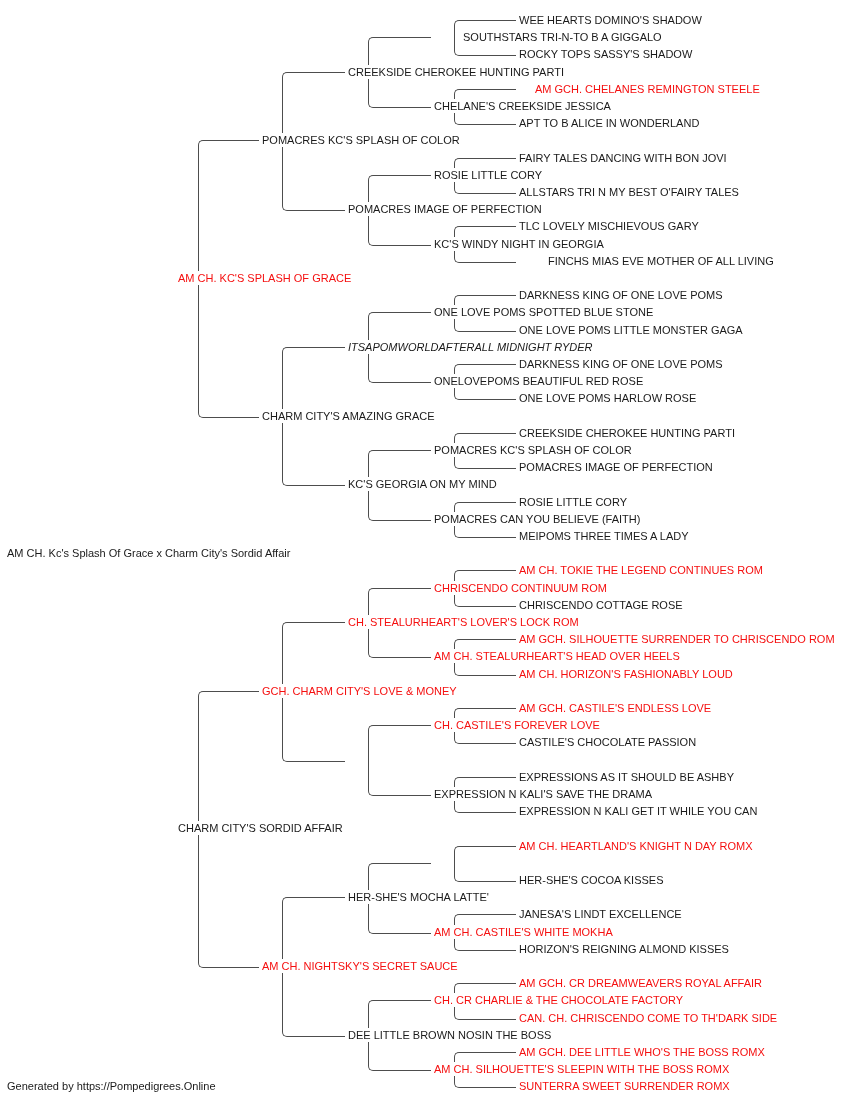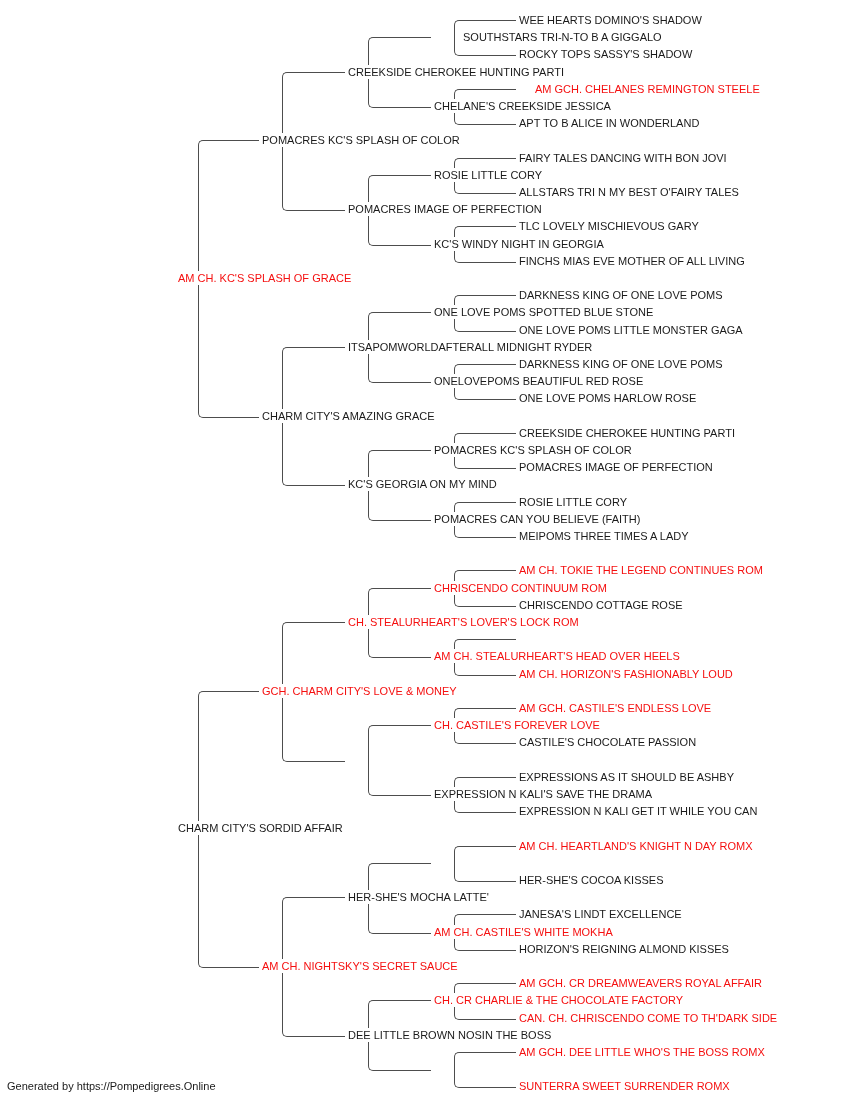--- a/index.html
+++ b/index.html
@@ -41,75 +41,77 @@
     color: var(--name-black, #1a1a1a);
     z-index: 2;
   }
   #cross-title { left: 7px; top: 546px; }
   #footer-credit { left: 7px; top: 1079px; }
 </style>
 </head>
 <body>
 
 <div id="canvas">
+  <div id="cross-title" class="static-label">AM CH. Kc's Splash Of Grace x Charm City's Sordid Affair</div>
   <div id="footer-credit" class="static-label">Generated by https://Pompedigrees.Online</div>
 <div class="bracket" style="left: 198px; top: 140.4px; height: 275.2px; width: 60px;"></div>
     <div class="bracket" style="left: 282px; top: 71.6px; height: 137.6px; width: 62px;"></div>
     <div class="bracket" style="left: 368px; top: 37.2px; height: 68.8px; width: 62px;"></div>
     <div class="bracket" style="left: 454px; top: 20px; height: 34.4px; width: 61px;"></div>
     <div class="node" style="left: 517px; top: 13px;">WEE HEARTS DOMINO'S SHADOW</div>
     <div class="node" style="left: 517px; top: 47.4px;">ROCKY TOPS SASSY'S SHADOW</div>
     <div class="node" style="left: 432px; top: 30.2px; margin-left: 29px;">SOUTHSTARS TRI-N-TO B A GIGGALO</div>
     <div class="bracket" style="left: 454px; top: 88.8px; height: 34.4px; width: 61px;"></div>
     <div class="node red" style="left: 517px; top: 81.8px; margin-left: 16px;">AM GCH. CHELANES REMINGTON STEELE</div>
     <div class="node" style="left: 517px; top: 116.2px;">APT TO B ALICE IN WONDERLAND</div>
     <div class="node" style="left: 432px; top: 99px;">CHELANE'S CREEKSIDE JESSICA</div>
     <div class="node" style="left: 346px; top: 64.6px;">CREEKSIDE CHEROKEE HUNTING PARTI</div>
     <div class="bracket" style="left: 368px; top: 174.8px; height: 68.8px; width: 62px;"></div>
     <div class="bracket" style="left: 454px; top: 157.6px; height: 34.4px; width: 61px;"></div>
     <div class="node" style="left: 517px; top: 150.6px; text-align: center;">FAIRY TALES DANCING WITH BON JOVI</div>
     <div class="node" style="left: 517px; top: 185px;">ALLSTARS TRI N MY BEST O'FAIRY TALES</div>
     <div class="node" style="left: 432px; top: 167.8px;">ROSIE LITTLE CORY</div>
     <div class="bracket" style="left: 454px; top: 226.4px; height: 34.4px; width: 61px;"></div>
     <div class="node" style="left: 517px; top: 219.4px;">TLC LOVELY MISCHIEVOUS GARY</div>
-    <div class="node" style="left: 517px; top: 253.8px;">FINCHS MIAS EVE MOTHER OF ALL LIVING</div>
+    <div class="node" style="left: 546px; top: 253.8px;">FINCHS MIAS EVE MOTHER OF ALL LIVING</div>
     <div class="node" style="left: 432px; top: 236.6px;">KC'S WINDY NIGHT IN GEORGIA</div>
     <div class="node" style="left: 346px; top: 202.2px;">POMACRES IMAGE OF PERFECTION</div>
     <div class="node" style="left: 260px; top: 133.4px;">POMACRES KC'S SPLASH OF COLOR</div>
     <div class="bracket" style="left: 282px; top: 346.8px; height: 137.6px; width: 62px;"></div>
     <div class="bracket" style="left: 368px; top: 312.4px; height: 68.8px; width: 62px;"></div>
     <div class="bracket" style="left: 454px; top: 295.2px; height: 34.4px; width: 61px;"></div>
     <div class="node" style="left: 517px; top: 288.2px;">DARKNESS KING OF ONE LOVE POMS</div>
     <div class="node" style="left: 517px; top: 322.6px;">ONE LOVE POMS LITTLE MONSTER GAGA</div>
     <div class="node" style="left: 432px; top: 305.4px;">ONE LOVE POMS SPOTTED BLUE STONE</div>
     <div class="bracket" style="left: 454px; top: 364px; height: 34.4px; width: 61px;"></div>
     <div class="node" style="left: 517px; top: 357px;">DARKNESS KING OF ONE LOVE POMS</div>
     <div class="node" style="left: 517px; top: 391.4px;">ONE LOVE POMS HARLOW ROSE</div>
     <div class="node" style="left: 432px; top: 374.2px;">ONELOVEPOMS BEAUTIFUL RED ROSE</div>
-    <div class="node" style="left: 346px; top: 339.8px;">ITSAPOMWORLDAFTERALL MIDNIGHT RYDER</div>
+    <div class="node" style="left: 346px; top: 339.8px; font-style: italic;">ITSAPOMWORLDAFTERALL MIDNIGHT RYDER</div>
     <div class="bracket" style="left: 368px; top: 450px; height: 68.8px; width: 62px;"></div>
     <div class="bracket" style="left: 454px; top: 432.8px; height: 34.4px; width: 61px;"></div>
     <div class="node" style="left: 517px; top: 425.8px;">CREEKSIDE CHEROKEE HUNTING PARTI</div>
     <div class="node" style="left: 517px; top: 460.2px;">POMACRES IMAGE OF PERFECTION</div>
     <div class="node" style="left: 432px; top: 443px;">POMACRES KC'S SPLASH OF COLOR</div>
     <div class="bracket" style="left: 454px; top: 501.6px; height: 34.4px; width: 61px;"></div>
     <div class="node" style="left: 517px; top: 494.6px;">ROSIE LITTLE CORY</div>
     <div class="node" style="left: 517px; top: 529px;">MEIPOMS THREE TIMES A LADY</div>
     <div class="node" style="left: 432px; top: 511.8px;">POMACRES CAN YOU BELIEVE (FAITH)</div>
     <div class="node" style="left: 346px; top: 477.4px;">KC'S GEORGIA ON MY MIND</div>
     <div class="node" style="left: 260px; top: 408.6px;">CHARM CITY'S AMAZING GRACE</div>
     <div class="node red" style="left: 176px; top: 271px;">AM CH. KC'S SPLASH OF GRACE</div>
     <div class="bracket" style="left: 198px; top: 690.8px; height: 275.2px; width: 60px;"></div>
     <div class="bracket" style="left: 282px; top: 622px; height: 137.6px; width: 62px;"></div>
     <div class="bracket" style="left: 368px; top: 587.6px; height: 68.8px; width: 62px;"></div>
     <div class="bracket" style="left: 454px; top: 570.4px; height: 34.4px; width: 61px;"></div>
     <div class="node red" style="left: 517px; top: 563.4px;">AM CH. TOKIE THE LEGEND CONTINUES ROM</div>
     <div class="node" style="left: 517px; top: 597.8px;">CHRISCENDO COTTAGE ROSE</div>
     <div class="node red" style="left: 432px; top: 580.6px;">CHRISCENDO CONTINUUM ROM</div>
     <div class="bracket" style="left: 454px; top: 639.2px; height: 34.4px; width: 61px;"></div>
+    <div class="node red" style="left: 517px; top: 632.2px;">AM GCH. SILHOUETTE SURRENDER TO CHRISCENDO ROM</div>
     <div class="node red" style="left: 517px; top: 666.6px;">AM CH. HORIZON'S FASHIONABLY LOUD</div>
     <div class="node red" style="left: 432px; top: 649.4px;">AM CH. STEALURHEART'S HEAD OVER HEELS</div>
     <div class="node red" style="left: 346px; top: 615px;">CH. STEALURHEART'S LOVER'S LOCK ROM</div>
     <div class="bracket" style="left: 368px; top: 725.2px; height: 68.8px; width: 62px;"></div>
     <div class="bracket" style="left: 454px; top: 708px; height: 34.4px; width: 61px;"></div>
     <div class="node red" style="left: 517px; top: 701px; text-align: center;">AM GCH. CASTILE'S ENDLESS LOVE</div>
     <div class="node" style="left: 517px; top: 735.4px;">CASTILE'S CHOCOLATE PASSION</div>
     <div class="node red" style="left: 432px; top: 718.2px;">CH. CASTILE'S FOREVER LOVE</div>
     <div class="bracket" style="left: 454px; top: 776.8px; height: 34.4px; width: 61px;"></div>
     <div class="node" style="left: 517px; top: 769.8px;">EXPRESSIONS AS IT SHOULD BE ASHBY</div>
@@ -127,16 +129,17 @@
     <div class="node red" style="left: 432px; top: 924.6px;">AM CH. CASTILE'S WHITE MOKHA</div>
     <div class="node" style="left: 346px; top: 890.2px;">HER-SHE'S MOCHA LATTE'</div>
     <div class="bracket" style="left: 368px; top: 1000.4px; height: 68.8px; width: 62px;"></div>
     <div class="bracket" style="left: 454px; top: 983.2px; height: 34.4px; width: 61px;"></div>
     <div class="node red" style="left: 517px; top: 976.2px;">AM GCH. CR DREAMWEAVERS ROYAL AFFAIR</div>
     <div class="node red" style="left: 517px; top: 1010.6px;">CAN. CH. CHRISCENDO COME TO TH'DARK SIDE</div>
     <div class="node red" style="left: 432px; top: 993.4px;">CH. CR CHARLIE &amp; THE CHOCOLATE FACTORY</div>
     <div class="bracket" style="left: 454px; top: 1052px; height: 34.4px; width: 61px;"></div>
     <div class="node red" style="left: 517px; top: 1045px;">AM GCH. DEE LITTLE WHO'S THE BOSS ROMX</div>
     <div class="node red" style="left: 517px; top: 1079.4px;">SUNTERRA SWEET SURRENDER ROMX</div>
+    <div class="node red" style="left: 432px; top: 1062.2px;">AM CH. SILHOUETTE'S SLEEPIN WITH THE BOSS ROMX</div>
     <div class="node" style="left: 346px; top: 1027.8px;">DEE LITTLE BROWN NOSIN THE BOSS</div>
     <div class="node red" style="left: 260px; top: 959px;">AM CH. NIGHTSKY'S SECRET SAUCE</div>
     <div class="node" style="left: 176px; top: 821.4px;">CHARM CITY'S SORDID AFFAIR</div>
   </div>
 
 </body></html>

